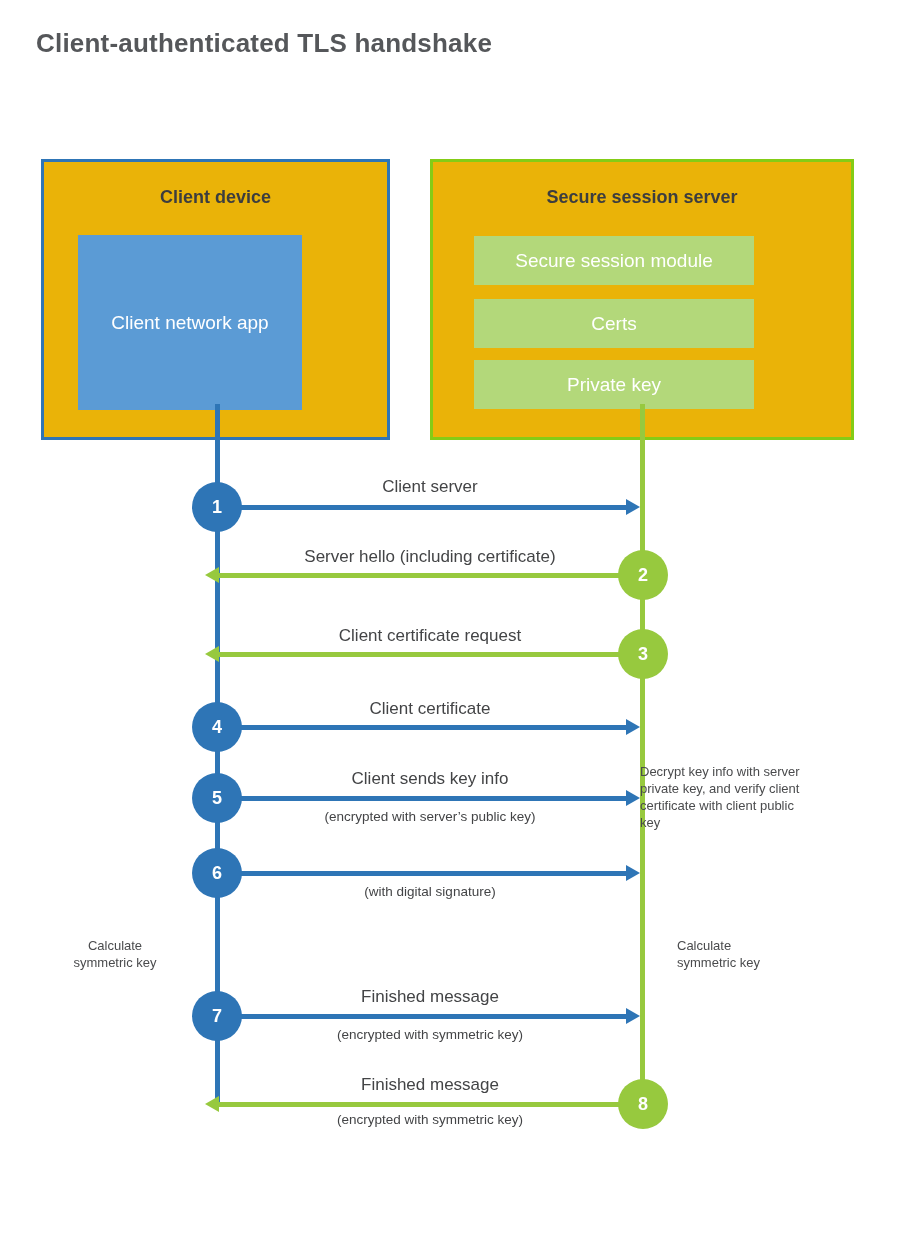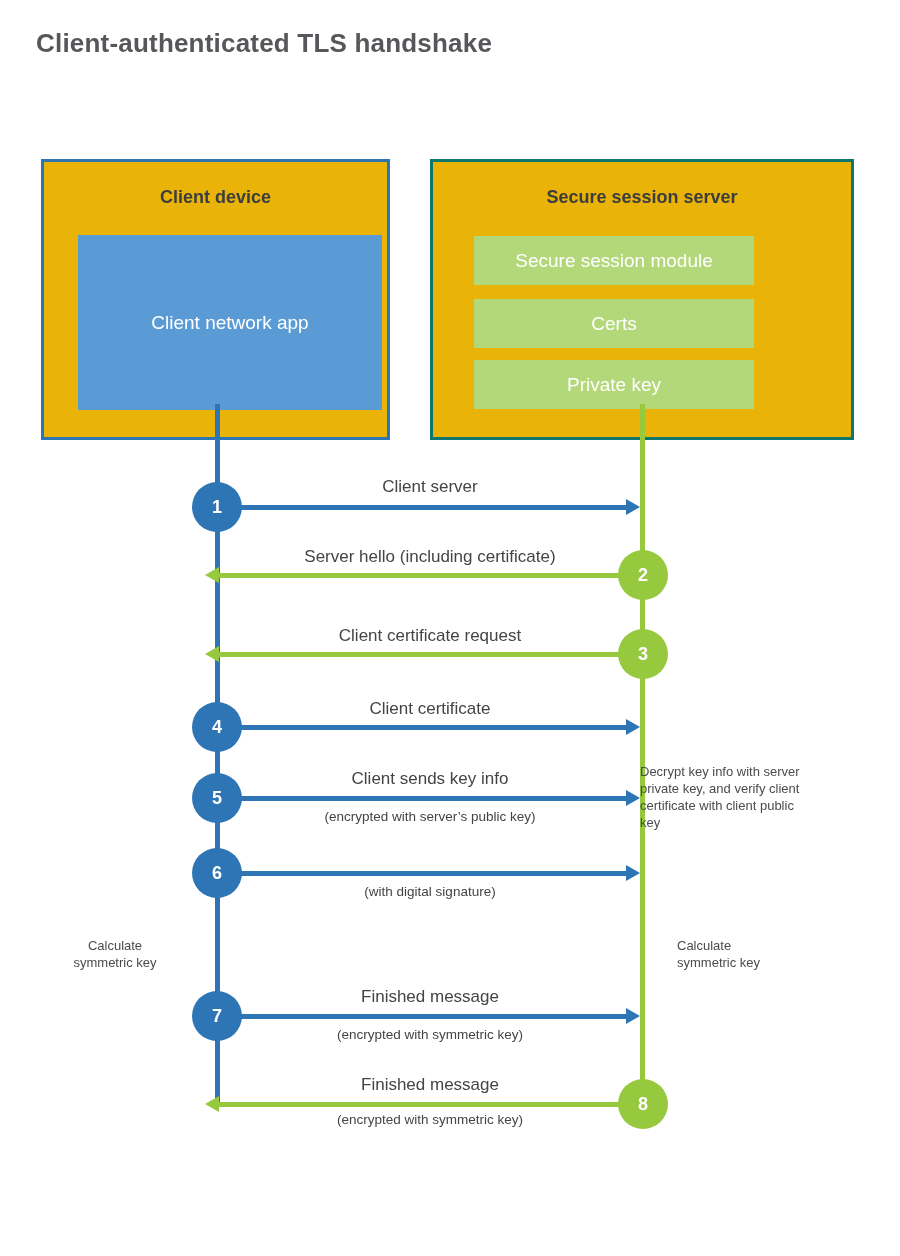--- a/index.html
+++ b/index.html
@@ -4,24 +4,24 @@
 <style>
   html,body { margin:0; padding:0; background:#ffffff; }
   body { font-family:"Liberation Sans", sans-serif; }
   .stage { position:relative; width:900px; height:1256px; background:#fff; overflow:hidden; }
 
   .title { position:absolute; left:36px; top:28px; margin:0; font-size:26px;
            font-weight:700; color:#55575a; letter-spacing:0.2px; }
 
   .actor-box { position:absolute; top:123px; height:275px; background:#eab308; box-sizing:content-box;margin-top:36px; }
   .actor-box.client { left:41px; width:343px; border:3px solid #2e75b6; }
-  .actor-box.server { left:430px; width:418px; border:3px solid #0f766e; }
+  .actor-box.server { left:430px; width:418px; border:3px solid #84cc16; }
   .actor-title { margin-top:25px; text-align:center; font-size:18px; font-weight:bold; color:#3c3d3f; }
 
-  .client-app { position:absolute; left:34px; top:73px; width:304px; height:175px;
+  .client-app { position:absolute; left:34px; top:73px; width:224px; height:175px;
                 background:#5b9bd5; display:flex; align-items:center; justify-content:center; }
   .client-app span { display:block; width:170px; text-align:center; color:#fff;
                      font-size:19px; line-height:1.45; }
 
   .server-bar { position:absolute; left:41px; width:280px; height:49px; background:#b3d87a;
                 color:#fff; font-size:19px; display:flex; align-items:center; justify-content:center; }
 
   .lifeline { position:absolute; width:5px; }
   .blue-bg  { background:#2e75b6; }
   .green-bg { background:#97c93e; }

